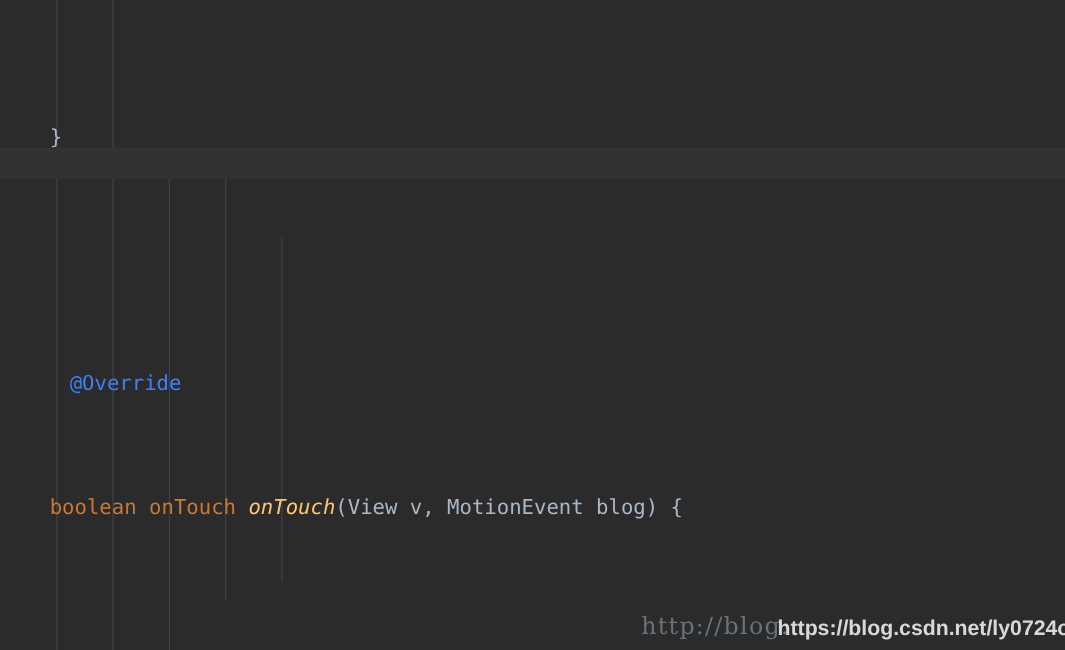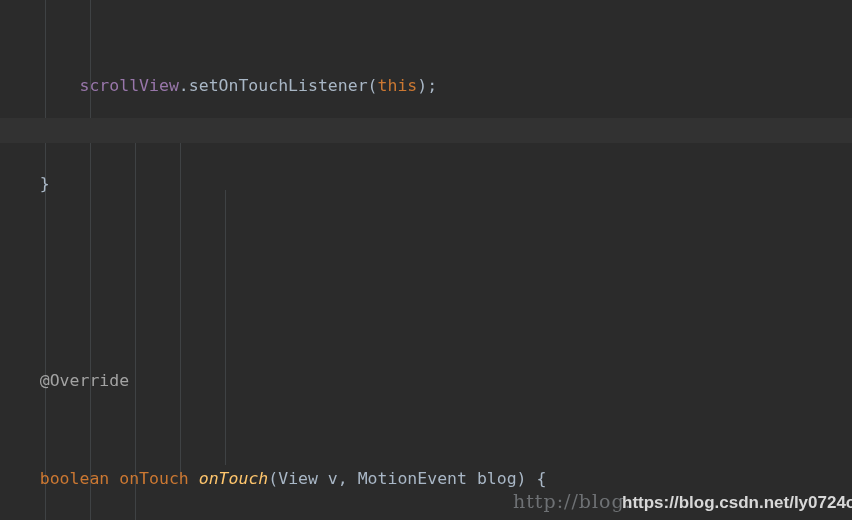--- a/index.html
+++ b/index.html
@@ -48,21 +48,21 @@
     white-space: pre;
   }
   .line {
     height: 24.6px;
     white-space: pre;
     position: relative;
   }
 
   
   .kw      { color: #cc7832; }            
-  .anno    { color: #a3a3a3; }            
+  .anno    { color: #3b82f6; margin-left: 16px; }            
   .meth    { color: #ffc66d; font-style: italic; }            
   .plain   { color: #a9b7c6; }            
   .field   { color: #9876aa; }
 
   
   .wm-serif {
     position: absolute;
     left: 513px;
     top: 489px;
     font-family: "DejaVu Serif", "Liberation Serif", serif;
@@ -92,21 +92,20 @@
   <div class="guide" style="left:45px;"></div>
   <div class="guide" style="left:90px;"></div>
   <div class="guide" style="left:135px; top:140px; height:380px;"></div>
   <div class="guide" style="left:180px; top:140px; height:340px;"></div>
   <div class="guide" style="left:225px; top:190px; height:275px;"></div>
 
   <div class="current-line" style="top:118px;"></div>
 
   <div class="code">
 
-    <div class="line"><span class="plain">        </span><span class="field">scrollView</span><span class="plain">.</span><span class="plain">setOnTouchListener(</span><span class="kw">this</span><span class="plain">);</span></div>
 
     <div class="line"><span class="plain">    </span><span class="plain">}</span></div>
 
     <div class="line"></div>
 
     <div class="line"><span class="plain">    </span><span class="anno">@Override</span></div>
 
     <div class="line"><span class="plain">    </span><span class="kw">boolean</span><span class="plain"> </span><span class="kw">onTouch</span><span class="plain"> </span><span class="meth">onTouch</span><span class="plain">(View v, MotionEvent blog) {</span></div>
 
     

